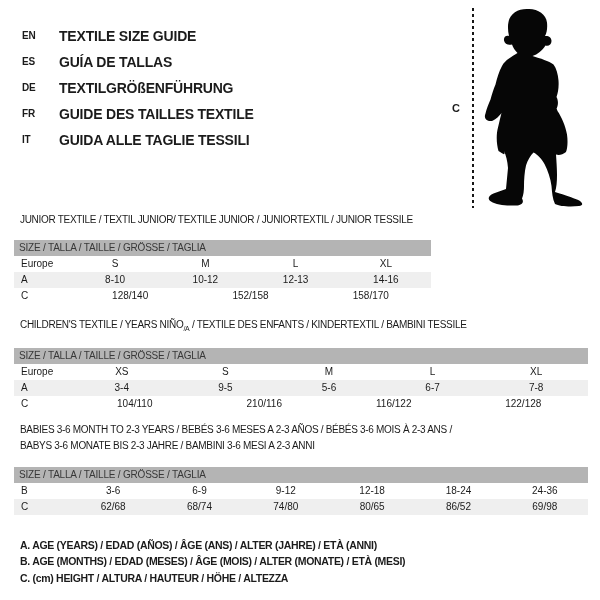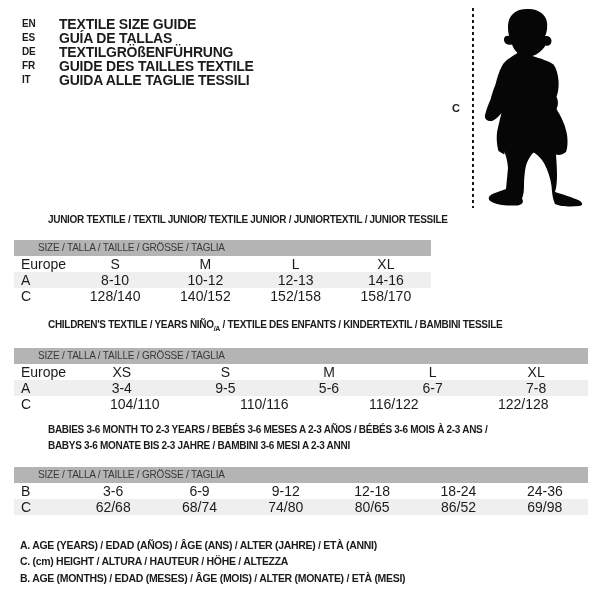--- a/index.html
+++ b/index.html
@@ -12,45 +12,45 @@
     position:relative;
     width:600px;height:600px;
     margin:0 auto;
     background:#ffffff;
     font-family:"Liberation Sans", sans-serif;
     color:var(--text);
     overflow:hidden;
   }
   
   .lang-block{position:absolute;left:22px;top:17px;}
-  .lang-row{display:flex;height:14px;line-height:14px;}
+  .lang-row{display:flex;height:14px;line-height:14px;margin-top:12px;}
   .lang-code{width:37px;font-size:10px;font-weight:bold;letter-spacing:-0.2px;}
   .lang-label{font-size:14px;font-weight:bold;letter-spacing:-0.2px;white-space:nowrap;}
 
   
   .measure-line{
     position:absolute;left:472px;top:8px;width:2px;height:200px;
     background:repeating-linear-gradient(to bottom,#161616 0 3px,transparent 3px 6px);
   }
   .measure-label{position:absolute;left:452px;top:102px;font-size:11px;font-weight:bold;}
   .baby-svg{position:absolute;left:480px;top:5px;}
 
   
   .tbl-title{
     position:absolute;left:20px;
-    font-size:10px;font-weight:bold;letter-spacing:-0.3px;white-space:nowrap;margin-left:28px;
+    font-size:10px;font-weight:normal;letter-spacing:-0.3px;white-space:nowrap;
   }
   .tbl-title .sub{font-size:7px;vertical-align:sub;}
   .tbl-title .tline{height:16px;line-height:16px;}
   .size-table{position:absolute;left:14px;}
   .tbl-header{
     height:16px;line-height:16px;background:var(--bar);
-    color:#383838;font-size:10px;padding-left:24px;letter-spacing:-0.2px;
-  }
-  .t-row{display:flex;height:16px;line-height:16px;font-size:14px;}
+    color:#383838;font-size:10px;padding-left:5px;letter-spacing:-0.2px;
+  }
+  .t-row{display:flex;height:16px;line-height:16px;font-size:10px;}
   .t-row.shaded{background:var(--shade);}
   .t-label{width:56px;padding-left:7px;box-sizing:border-box;}
   .t-cell{flex:1;text-align:center;}
 
   
   .footnotes{position:absolute;left:20px;top:537px;}
   .footnote{height:16.3px;line-height:16.3px;font-size:10.5px;font-weight:bold;letter-spacing:-0.3px;white-space:nowrap;}
 </style>
 </head>
 <body>
@@ -150,21 +150,20 @@
         <div class="t-row shaded">
           <span class="t-label">A</span>
           <span class="t-cell">8-10</span>
           <span class="t-cell">10-12</span>
           <span class="t-cell">12-13</span>
           <span class="t-cell">14-16</span>
         </div>
         <div class="t-row">
           <span class="t-label">C</span>
           <span class="t-cell">128/140</span>
-          <span class="t-cell">140/152</span>
           <span class="t-cell">152/158</span>
           <span class="t-cell">158/170</span>
         </div>
       </div>
   </div>
 
   <div class="tbl-title" style="top:319px;">
     <span>CHILDREN'S TEXTILE / YEARS NIÑO</span><span class="sub">/A</span><span> / TEXTILE DES ENFANTS / KINDERTEXTIL / BAMBINI TESSILE</span>
   </div>
   <div class="size-table" style="top:348px;width:574px;">
@@ -182,21 +181,21 @@
           <span class="t-label">A</span>
           <span class="t-cell">3-4</span>
           <span class="t-cell">9-5</span>
           <span class="t-cell">5-6</span>
           <span class="t-cell">6-7</span>
           <span class="t-cell">7-8</span>
         </div>
         <div class="t-row">
           <span class="t-label">C</span>
           <span class="t-cell">104/110</span>
-          <span class="t-cell">110/116</span>
+          <span class="t-cell">210/116</span>
           <span class="t-cell">116/122</span>
           <span class="t-cell">122/128</span>
         </div>
       </div>
   </div>
 
   <div class="tbl-title" style="top:422px;">
     <div class="tline">BABIES 3-6 MONTH TO 2-3 YEARS / BEBÉS 3-6 MESES A 2-3 AÑOS / BÉBÉS 3-6 MOIS À 2-3 ANS /</div>
     <div class="tline">BABYS 3-6 MONATE BIS 2-3 JAHRE / BAMBINI 3-6 MESI A 2-3 ANNI</div>
   </div>
@@ -219,17 +218,17 @@
           <span class="t-cell">74/80</span>
           <span class="t-cell">80/65</span>
           <span class="t-cell">86/52</span>
           <span class="t-cell">69/98</span>
         </div>
       </div>
   </div>
 
   <div class="footnotes">
     <div class="footnote">A. AGE (YEARS) / EDAD (AÑOS) / ÂGE (ANS) / ALTER (JAHRE) / ETÀ (ANNI)</div>
+    <div class="footnote">B. AGE (MONTHS) / EDAD (MESES) / ÂGE (MOIS) / ALTER (MONATE) / ETÀ (MESI)</div>
     <div class="footnote">C. (cm) HEIGHT / ALTURA / HAUTEUR / HÖHE / ALTEZZA</div>
-    <div class="footnote">B. AGE (MONTHS) / EDAD (MESES) / ÂGE (MOIS) / ALTER (MONATE) / ETÀ (MESI)</div>
   </div>
 
 </div>
 
 </body></html>

